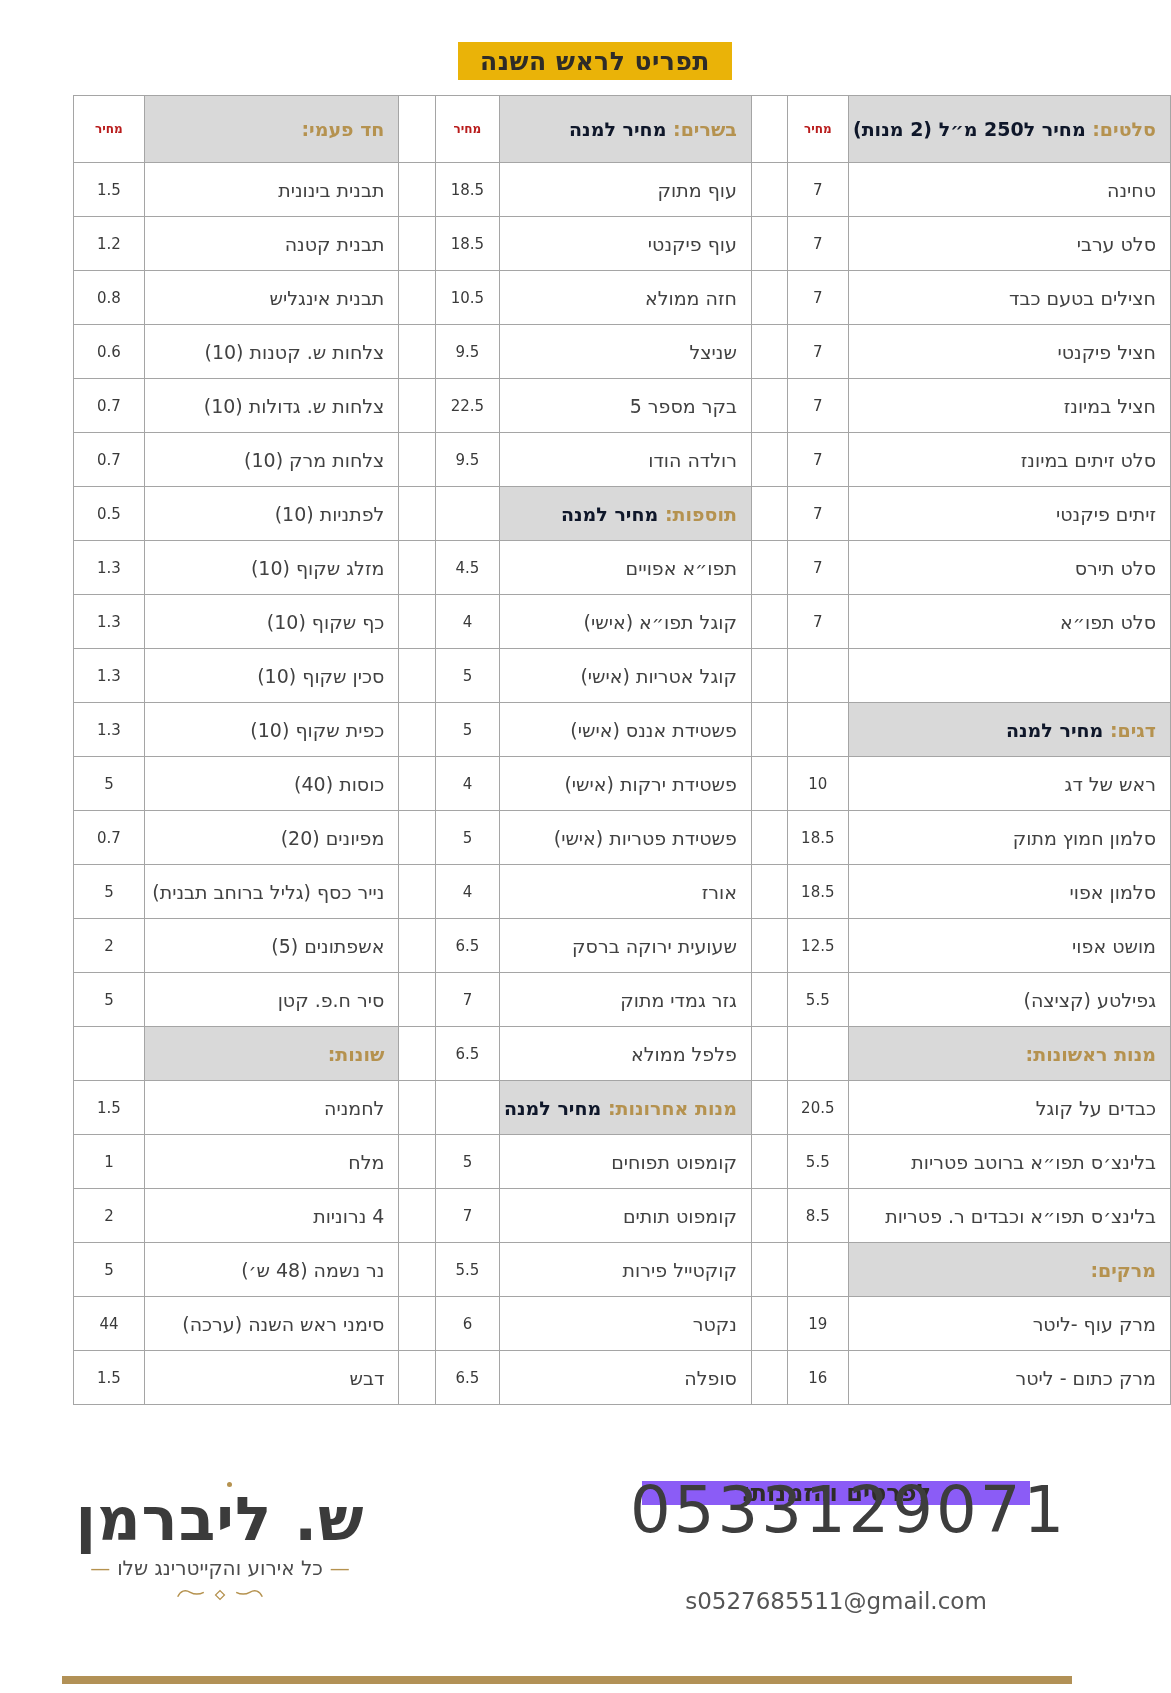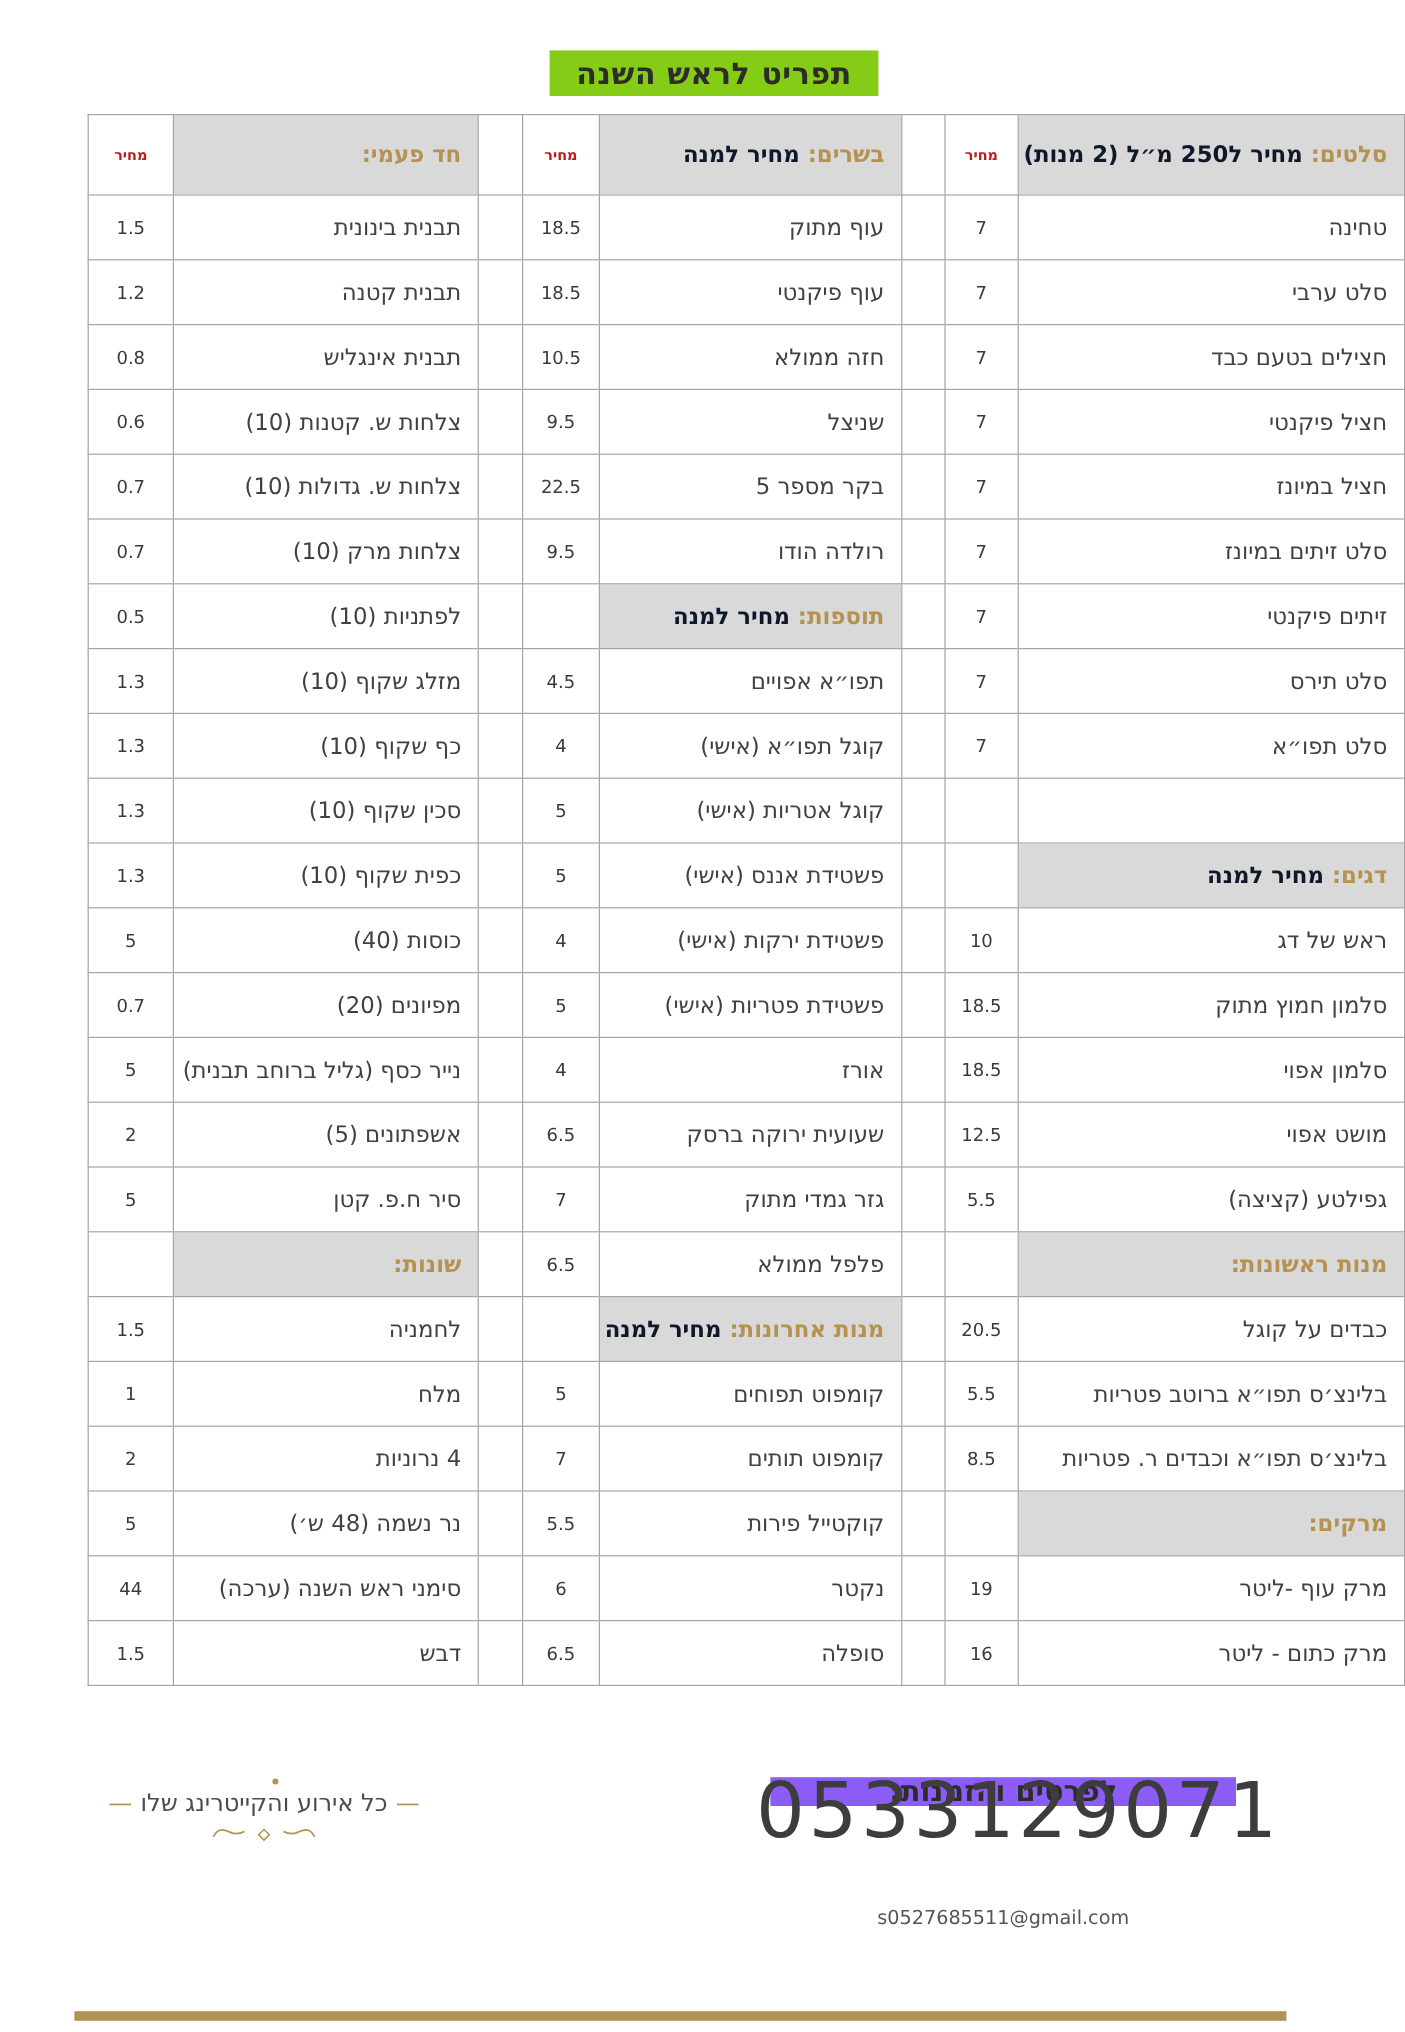--- a/index.html
+++ b/index.html
@@ -4,21 +4,21 @@
 <style>
   html,body{margin:0;padding:0;background:#ffffff;}
   .page{
     position:relative; width:1171px; height:1693px; background:#ffffff;
     font-family:"DejaVu Sans","Liberation Sans",sans-serif; direction:rtl; overflow:hidden;
     color:#3c3c3c;
   }
   
   .title-banner{
     position:absolute; left:458px; top:42px; width:274px; height:38px;
-    background:#84cc16; color:#2e2c28; font-weight:700; font-size:25px;
+    background:#eab308; color:#2e2c28; font-weight:700; font-size:25px;
     display:flex; align-items:center; justify-content:center; letter-spacing:.5px;
   }
   
   #table-host{ position:absolute; left:73px; top:95px; }
   table.menu-table{ border-collapse:collapse; table-layout:fixed; direction:rtl; }
   table.menu-table td{ border:1px solid #a5a5a5; overflow:hidden; white-space:nowrap; }
   tr.menu-row{ height:54px; }
   tr.hdr-row{ height:67px; }
   td.name{ text-align:right; padding:0 14px 0 4px; font-size:19px; color:#414141; }
   td.price{ text-align:center; font-size:15px; color:#3a3a3a; padding:0 2px; }
@@ -43,21 +43,21 @@
     position:absolute; left:642px; top:1481px; width:388px; height:24px;
     background:#8b5cf6; color:#2e2c28; font-weight:700; font-size:24px;
     display:flex; align-items:center; justify-content:center;
   }
   .phone-number{
     position:absolute; left:630px; top:1475px; width:412px; text-align:center;
     font-size:64px; color:#3d3d3d; letter-spacing:3px; direction:ltr; line-height:1.1;
   }
   .email-address{
     position:absolute; left:642px; top:1588px; width:388px; text-align:center;
-    font-size:16px; color:#555555; direction:ltr;
+    font-size:23px; color:#555555; direction:ltr;
   }
   .bottom-bar{
     position:absolute; left:62px; top:1637px; width:1010px; height:37px;
     background:#2d2b2b; color:#ffffff; font-size:21px;
     display:flex; align-items:center; justify-content:center; letter-spacing:.5px;
   }
   .bottom-strip{ position:absolute; left:62px; top:1676px; width:1010px; height:8px; background:#b29156; }
 </style>
 </head>
 <body>
@@ -319,20 +319,21 @@
             <td class="name">דבש</td>
             <td class="price">1.5</td>
           </tr>
         </tbody>
       </table>
     </div>
 
   <span class="gold-dot"></span>
 
   <div class="brand-block">
+    <div class="brand-name">ש. ליברמן</div>
     <div class="tagline">כל אירוע והקייטרינג שלו</div>
     <div class="ornament">
       <svg width="96" height="18" viewBox="0 0 100 20">
         <path d="M3,12 q5,-10 14,-5 q7,4 15,0" fill="none" stroke="#b5924f" stroke-width="1.6"></path>
         <rect x="46.5" y="6.5" width="7" height="7" transform="rotate(45 50 10)" fill="none" stroke="#b5924f" stroke-width="1.4"></rect>
         <path d="M97,12 q-5,-10 -14,-5 q-7,4 -15,0" fill="none" stroke="#b5924f" stroke-width="1.6"></path>
       </svg>
     </div>
   </div>
 

